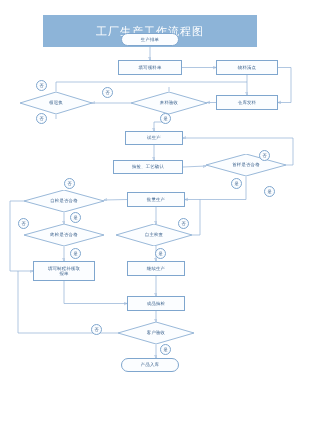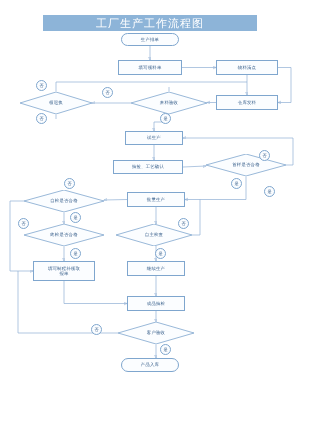--- a/index.html
+++ b/index.html
@@ -20,21 +20,21 @@
     left: 0; top: 0;
     width: 300px;
     height: 424px;
   }
 
   .title-bar {
     position: absolute;
     left: 43px;
     top: 15px;
     width: 214px;
-    height: 16px;
+    height: 32px;
     background: #8DB4D8;
     color: #ffffff;
     font-size: 11px;
     letter-spacing: 1px;
     display: flex;
     align-items: center;
     justify-content: center;
     line-height: 1;
   }
 

